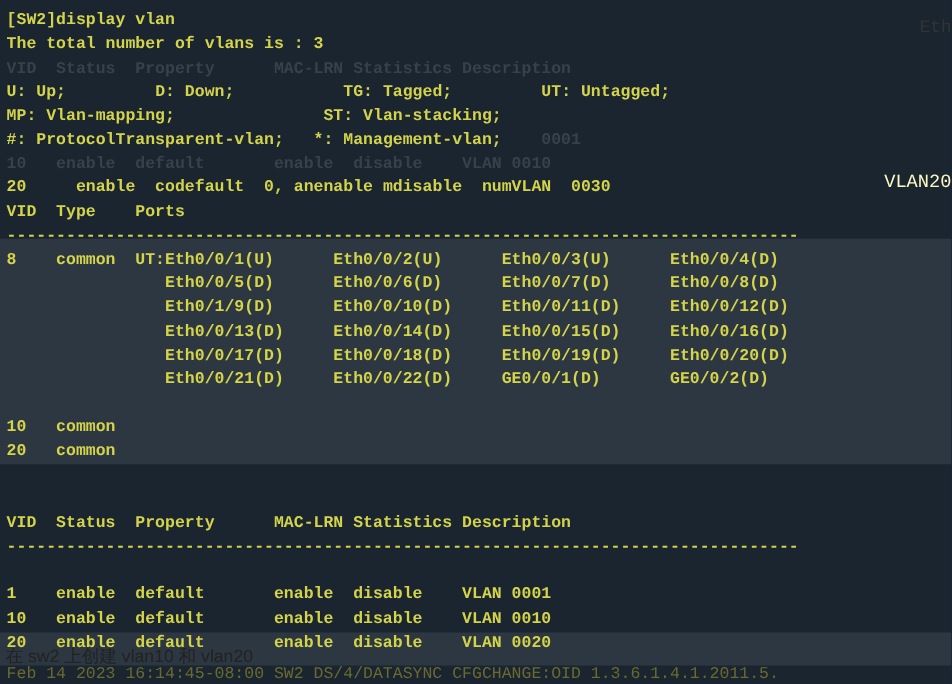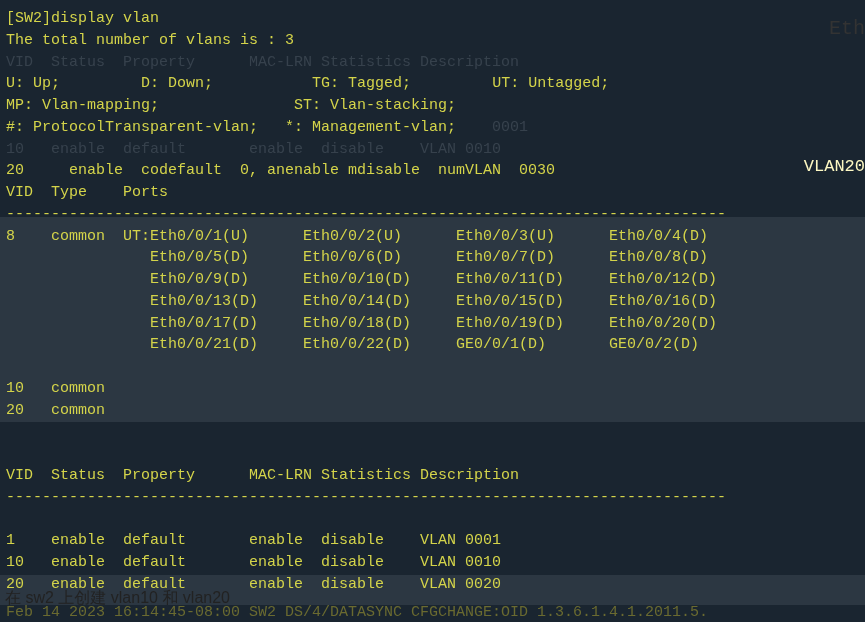--- a/index.html
+++ b/index.html
@@ -15,20 +15,21 @@
       font-size: 15px;
       color: #d4d44a;
       overflow: hidden;
       position: relative;
       line-height: 1.45;
     }
     .terminal {
       padding: 8px 6px;
       position: relative;
       z-index: 2;
+      font-weight: bold;
     }
     .ghost {
       color: #4a5560;
       opacity: 0.6;
     }
     .line {
       white-space: pre;
     }
     .highlight-band {
       position: absolute;
@@ -43,21 +44,21 @@
     }
     .band2 {
       top: 575px;
       height: 30px;
     }
     .watermark-ethn {
       position: absolute;
       right: 0;
       top: 14px;
       color: #333;
-      font-size: 20px;
+      font-size: 16px;
       z-index: 3;
     }
     .watermark-vlan20 {
       position: absolute;
       right: 0;
       top: 155px;
       color: #fef9c3;
       font-size: 17px;
       z-index: 3;
     }
@@ -99,21 +100,21 @@
   <div class="line ghost">VID  Status  Property      MAC-LRN Statistics Description</div>
   <div class="line overlay-mix"><span>U: Up;</span>         <span>D: Down;</span>           <span>TG: Tagged;</span>         <span>UT: Untagged;</span></div>
   <div class="line"><span>MP: Vlan-mapping;</span>               <span>ST: Vlan-stacking;</span></div>
   <div class="line overlay-mix"><span>#: ProtocolTransparent-vlan;</span>   <span>*: Management-vlan;</span><span class="ghost">    0001</span></div>
   <div class="line ghost">10   enable  default       enable  disable    VLAN 0010</div>
   <div class="line overlay-mix"><span>20     enable  co</span><span>default  0, an</span><span>enable m</span><span>disable  num</span><span>VLAN  0030</span></div>
   <div class="line">VID  Type    Ports</div>
   <div class="line">--------------------------------------------------------------------------------</div>
   <div class="line"><span>8    common  UT:</span><span>Eth0/0/1(U)      Eth0/0/2(U)      Eth0/0/3(U)      Eth0/0/4(D)</span></div>
   <div class="line">                Eth0/0/5(D)      Eth0/0/6(D)      Eth0/0/7(D)      Eth0/0/8(D)</div>
-  <div class="line">                Eth0/0/9(D)      Eth0/0/10(D)     Eth0/0/11(D)     Eth0/0/12(D)</div>
+  <div class="line">                Eth0/1/9(D)      Eth0/0/10(D)     Eth0/0/11(D)     Eth0/0/12(D)</div>
   <div class="line">                Eth0/0/13(D)     Eth0/0/14(D)     Eth0/0/15(D)     Eth0/0/16(D)</div>
   <div class="line">                Eth0/0/17(D)     Eth0/0/18(D)     Eth0/0/19(D)     Eth0/0/20(D)</div>
   <div class="line">                Eth0/0/21(D)     Eth0/0/22(D)     GE0/0/1(D)       GE0/0/2(D)</div>
   <div class="line"> </div>
   <div class="line">10   common</div>
   <div class="line">20   common</div>
   <div class="line"> </div>
   <div class="line"> </div>
   <div class="line">VID  Status  Property      MAC-LRN Statistics Description</div>
   <div class="line">--------------------------------------------------------------------------------</div>

